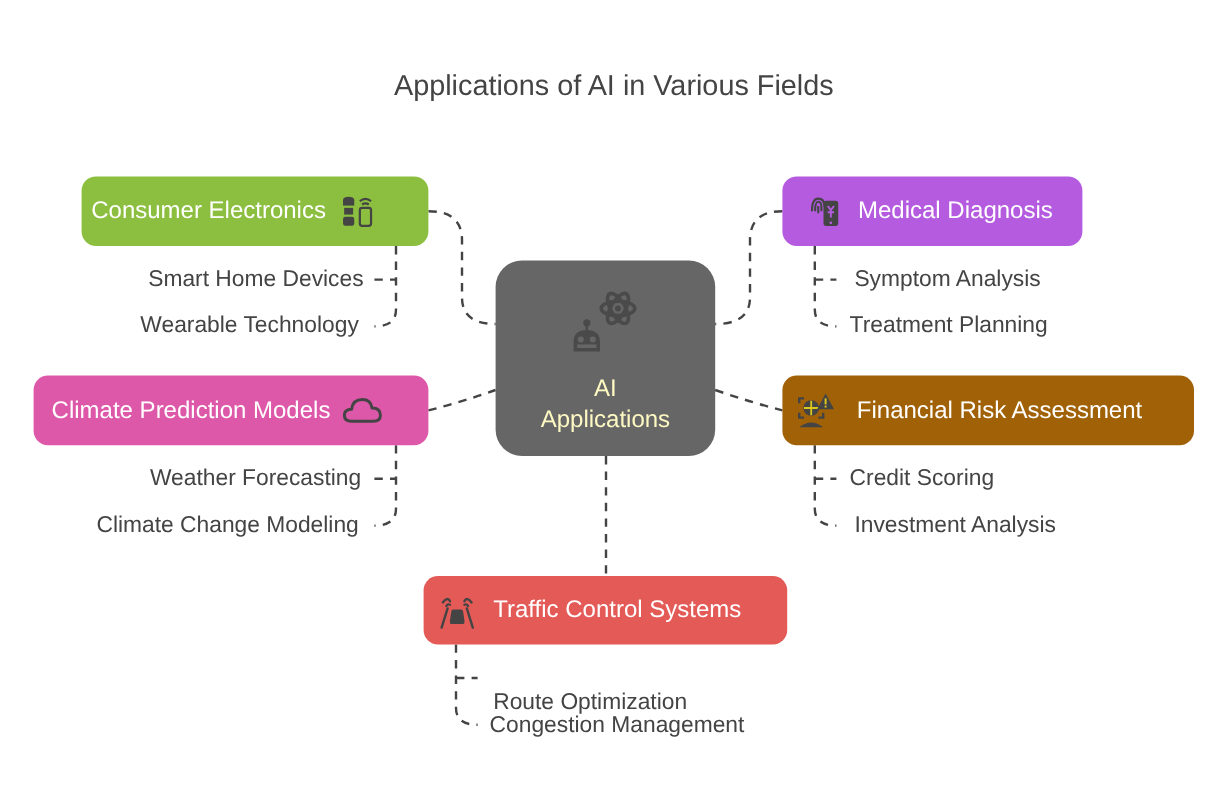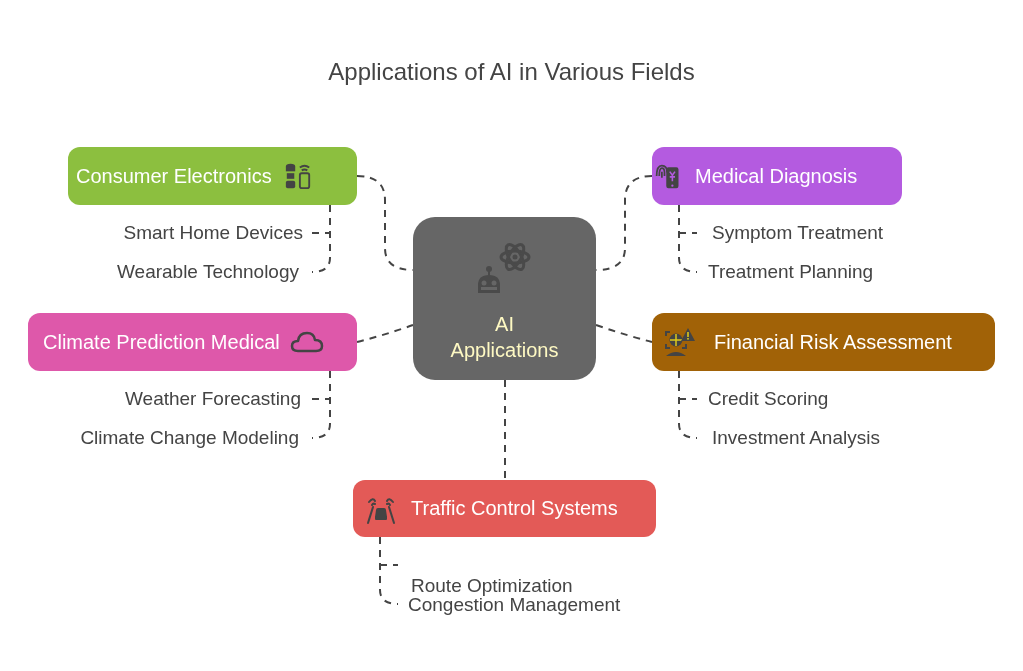--- a/index.html
+++ b/index.html
@@ -87,42 +87,42 @@
         <path d="M17 6 Q22 2 27 6"></path>
           <path d="M19 9 Q22 7 25 9"></path>
         <rect x="17" y="12" width="10" height="16" rx="2"></rect>
       </g>
     </svg>
   </span>
 </div>
 <div class="sub r" style="right:720px; top:222px;">Smart Home Devices</div>
 <div class="sub r" style="right:724px; top:261px;">Wearable Technology</div>
 
-<div class="node" style="left:652px; top:147px; width:250px; height:58px; background:#B45BE0; padding-left:2px;">
+<div class="node" style="left:652px; top:147px; width:250px; height:58px; background:#B45BE0; padding-left:22px;">
   <span class="ico" style="margin-right:13px;">
     <svg width="32" height="32" viewBox="0 0 32 32">
       <g fill="none" stroke="#444" stroke-width="2">
         <path d="M3 16 Q3 4 9 4 Q15 4 15 12"></path>
         <path d="M6 16 Q6 7 9 7 Q12 7 12 12 L12 16"></path>
         <path d="M9 11 L9 18"></path>
         <rect x="14" y="6" width="14" height="24" rx="2.5" fill="#444" stroke="none"></rect>
       </g>
       <g stroke="#B45BE0" stroke-width="1.8" fill="none">
         <path d="M18 11 L21 15 L24 11 M21 15 L21 22 M18 17 L24 17"></path>
       </g>
       <circle cx="21" cy="27" r="1.3" fill="#B45BE0"></circle>
     </svg>
   </span>
   <span class="lbl">Medical Diagnosis</span>
 </div>
-<div class="sub" style="left:712px; top:222px;">Symptom Treatment</div>
+<div class="sub" style="left:712px; top:222px;">Symptom Analysis</div>
 <div class="sub" style="left:708px; top:261px;">Treatment Planning</div>
 
 <div class="node" style="left:28px; top:313px; width:329px; height:58px; background:#DE58AA; padding-left:15px;">
-  <span class="lbl">Climate Prediction Medical</span>
+  <span class="lbl">Climate Prediction Models</span>
   <span class="ico" style="margin-left:10px; width:34px; flex-basis:34px;">
     <svg width="34" height="26" viewBox="0 0 34 26">
       <path d="M8 22 Q2 22 2 17 Q2 12 8 12 Q9 4 17 4 Q24 4 25 11 Q32 11 32 17 Q32 22 26 22 Z" fill="none" stroke="#444" stroke-width="2.5" stroke-linejoin="round"></path>
     </svg>
   </span>
 </div>
 <div class="sub r" style="right:722px; top:388px;">Weather Forecasting</div>
 <div class="sub r" style="right:724px; top:427px;">Climate Change Modeling</div>
 
 <div class="node" style="left:652px; top:313px; width:343px; height:58px; background:#a16207; padding-left:12px;">

